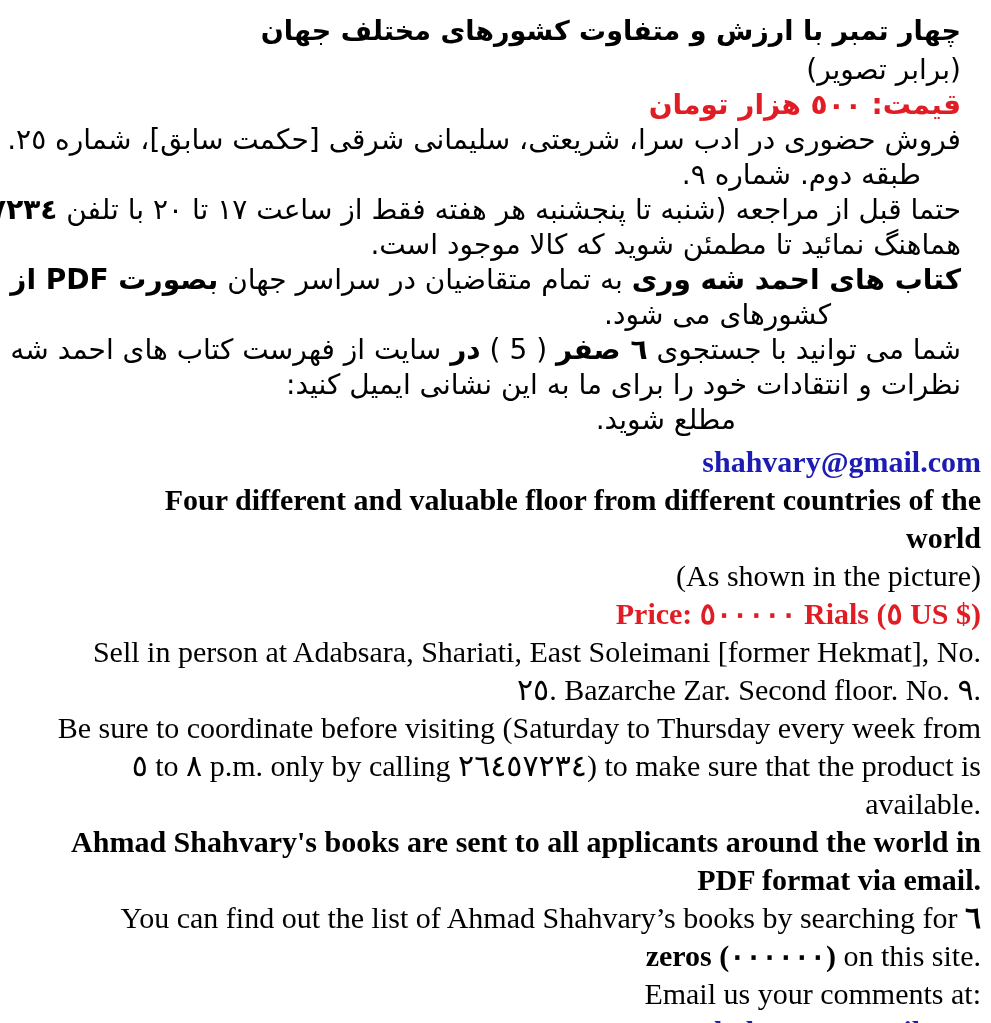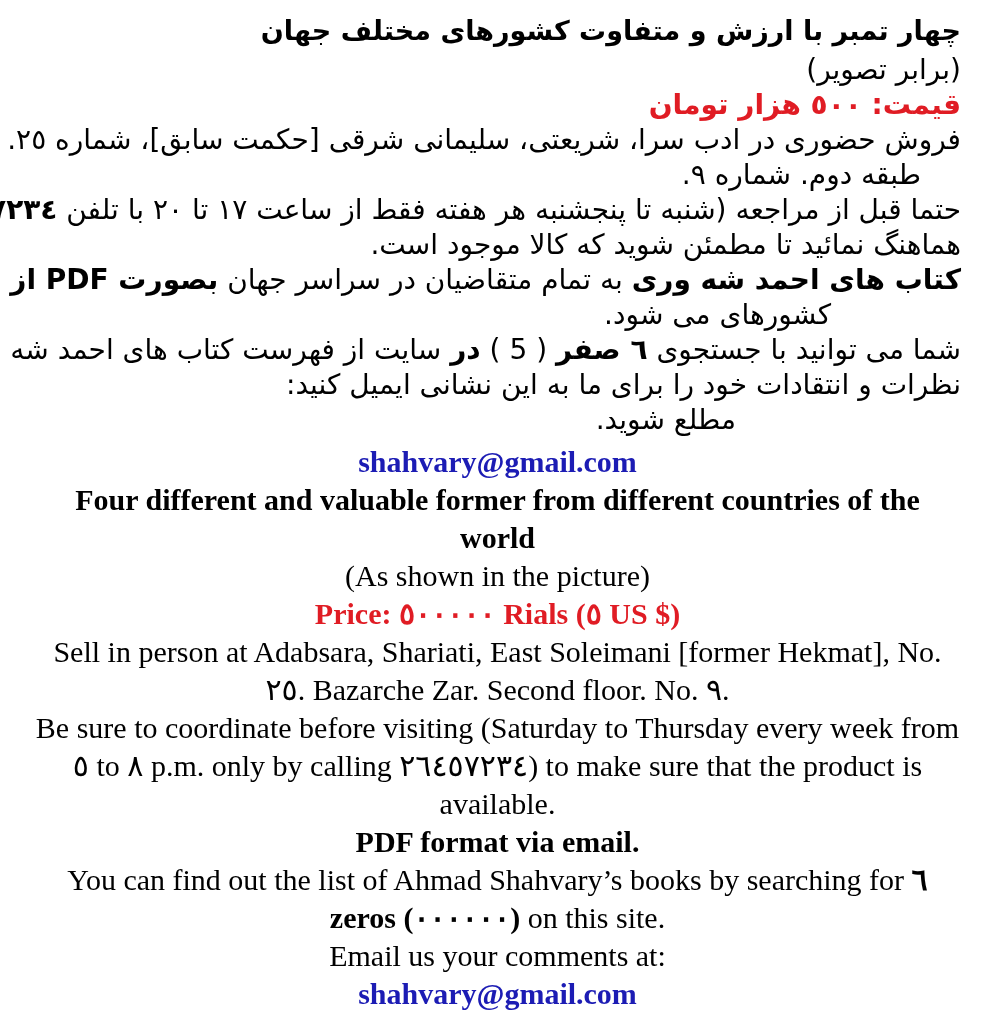--- a/index.html
+++ b/index.html
@@ -40,21 +40,21 @@
   }
   
   .mr40  { margin-right: 40px; }
   .mr90  { }
   .mr130 { margin-right: 130px; }
   .mr225 { margin-right: 225px; }
 
   
   .en-block {
     direction: ltr;
-    text-align: center;
+    text-align: right;
     box-sizing: border-box;
     padding: 0 10px 0 14px;
     font-family: "Liberation Serif", "DejaVu Serif", serif;
   }
   .en-line {
     font-size: 30px;
     line-height: 38px;
     white-space: pre;
   }
 
@@ -90,29 +90,30 @@
     <div class="fa-line"><span>شما می توانید با جستجوی </span><span class="b">٦ صفر</span><span> ( 5 ) </span><span class="b">در</span><span> سایت از فهرست کتاب های احمد شه وری</span></div>
     <div class="fa-line">نظرات و انتقادات خود را برای ما به این نشانی ایمیل کنید:</div>
     <div class="fa-line mr225">مطلع شوید.</div>
   </div>
 
   <div class="en-block">
     <a href="#" class="email-line email-top">shahvary@gmail.com</a>
   </div>
 
   <div class="en-block">
-    <div class="en-line b">Four different and valuable former from different countries of the</div>
+    <div class="en-line b">Four different and valuable floor from different countries of the</div>
     <div class="en-line b">world</div>
     <div class="en-line">(As shown in the picture)</div>
     <div class="en-line red">Price: ٥٠٠٠٠٠ Rials (٥ US $)</div>
     <div class="en-line">Sell in person at Adabsara, Shariati, East Soleimani [former Hekmat], No.</div>
     <div class="en-line">٢٥. Bazarche Zar. Second floor. No. ٩.</div>
     <div class="en-line">Be sure to coordinate before visiting (Saturday to Thursday every week from</div>
     <div class="en-line">٥ to ٨ p.m. only by calling ٢٦٤٥٧٢٣٤) to make sure that the product is</div>
     <div class="en-line">available.</div>
+    <div class="en-line b">Ahmad Shahvary's books are sent to all applicants around the world in</div>
     <div class="en-line b">PDF format via email.</div>
     <div class="en-line"><span>You can find out the list of Ahmad Shahvary’s books by searching for </span><span class="b">٦</span></div>
     <div class="en-line"><span class="b">zeros (٠٠٠٠٠٠)</span><span> on this site.</span></div>
     <div class="en-line">Email us your comments at:</div>
     <a href="#" class="email-line">shahvary@gmail.com</a>
   </div>
 
 </div>
 
 </body></html>

